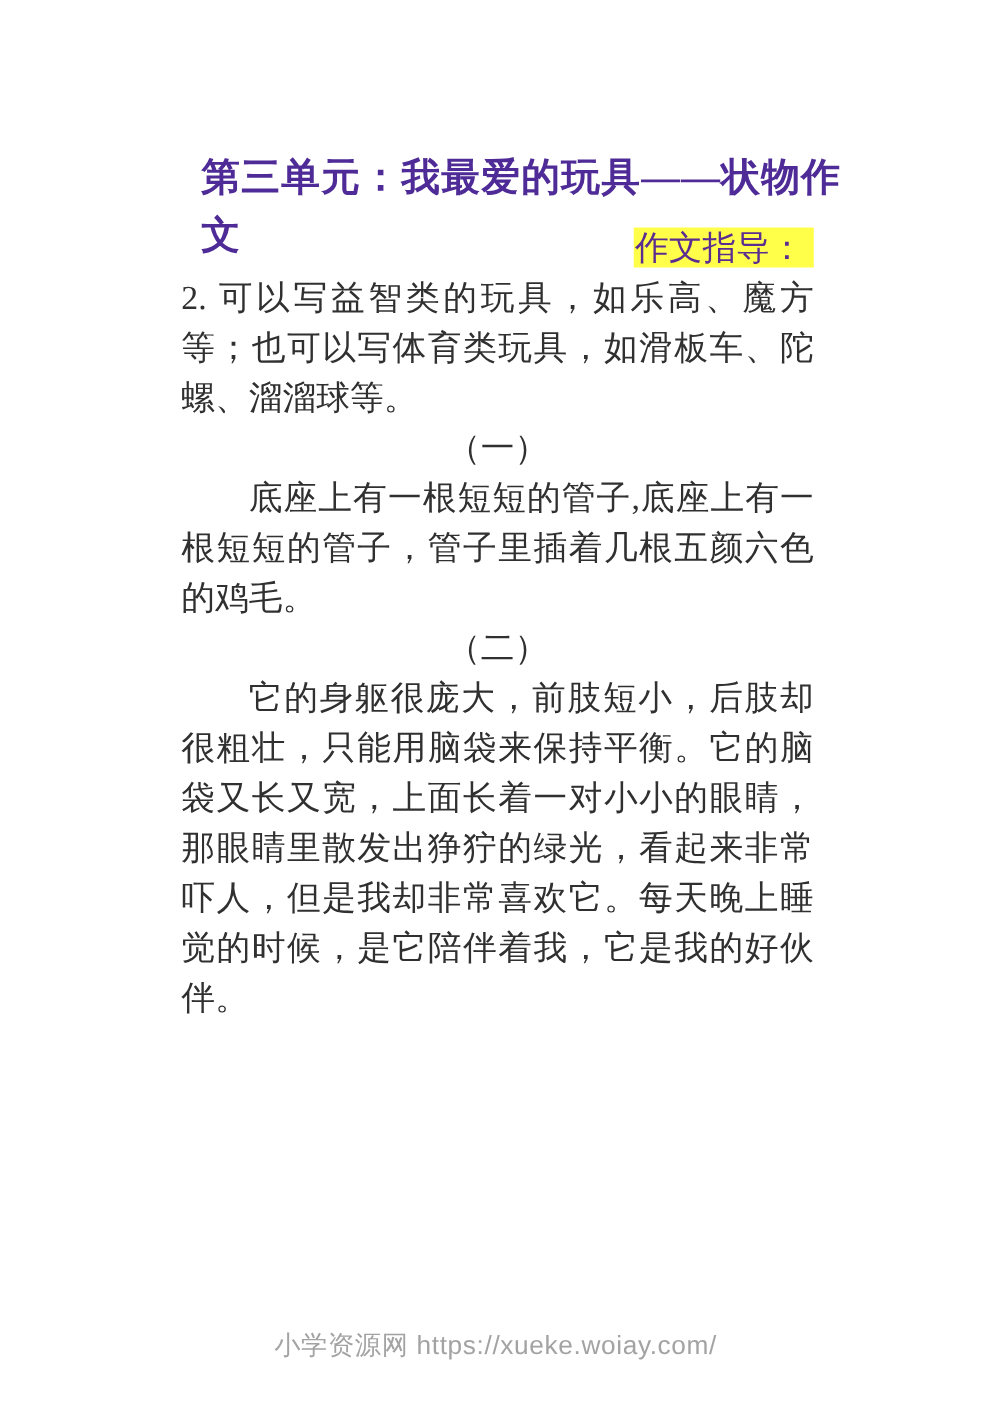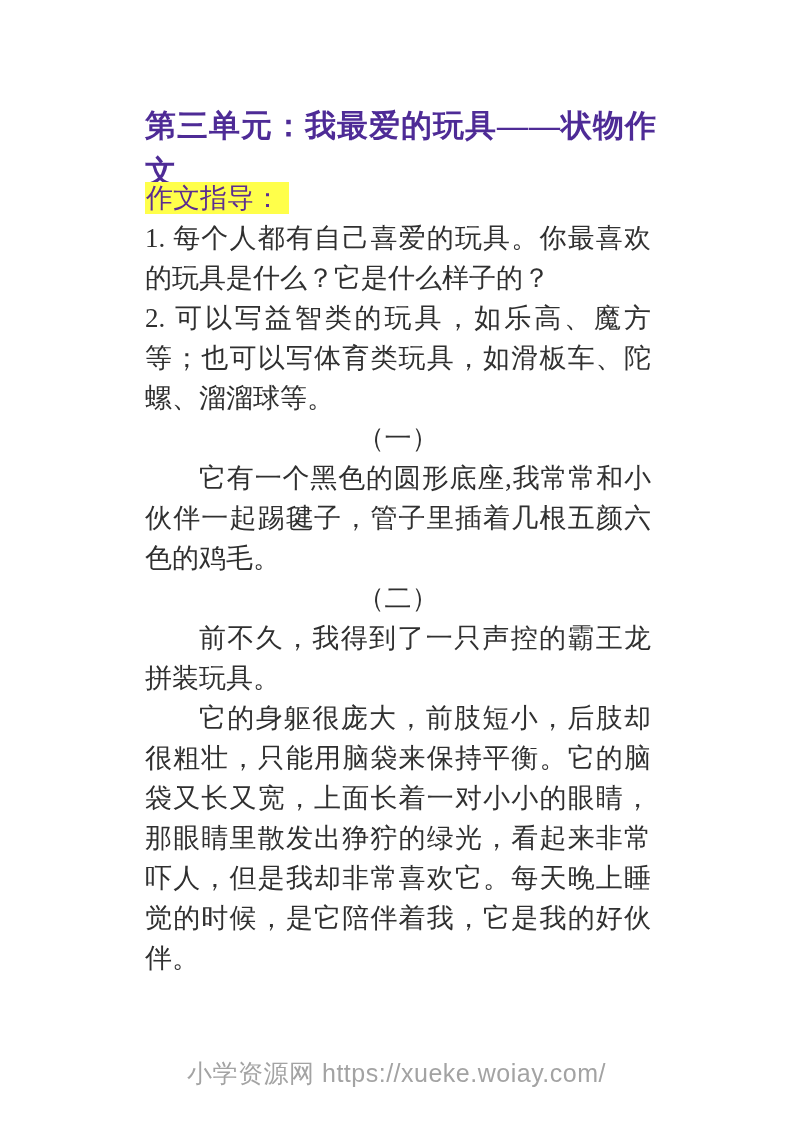--- a/index.html
+++ b/index.html
@@ -9,83 +9,81 @@
     height: 1122px;
     background: #ffffff;
     overflow: hidden;
     font-family: "Liberation Serif", "DejaVu Serif", serif;
   }
   .title {
     position: absolute;
     left: 145px;
     top: 103px;
     width: 520px;
-    margin: 0;
+    margin: 16px;
     font-size: 31px;
     line-height: 46px;
     font-weight: bold;
     color: #4e2b96;
     letter-spacing: 1px;
   }
   .content {
     position: absolute;
     left: 145px;
     top: 178px;
     width: 506px;
     font-size: 27px;
     line-height: 40px;
     color: #303030;
     text-align: justify;
   }
   .content p { margin: 0; }
-  .label-line { text-align: left; }
+  .label-line { text-align: right; }
   .hl {
     background: #ffff4a;
     color: #5b2d91;
     padding: 1px 8px 1px 1px;
   }
   .center { text-align: center; }
   .indent { text-indent: 2em; }
   .footer {
     position: absolute;
     left: 0;
     right: 0;
     bottom: 32px;
     text-align: center;
-    font-size: 25px;
+    font-size: 21px;
     color: #a3a3a3;
     font-family: "Liberation Sans", "DejaVu Sans", sans-serif;
     letter-spacing: 0.5px;
   }
 </style>
 </head>
 <body>
 
 <div class="page">
 
   <h1 class="title">第三单元：我最爱的玩具——状物作文</h1>
 
   <div class="content">
 
     <p class="label-line"><span class="hl">作文指导：</span></p>
 
-    <p>1. 每个人都有自己喜爱的玩具。你最喜欢的玩具是什么？它是什么样子的？</p>
 
     <p>2. 可以写益智类的玩具，如乐高、魔方等；也可以写体育类玩具，如滑板车、陀螺、溜溜球等。</p>
 
 
     <p class="center">（一）</p>
 
 
-    <p class="indent">它有一个黑色的圆形底座,我常常和小伙伴一起踢毽子，管子里插着几根五颜六色的鸡毛。</p>
+    <p class="indent">底座上有一根短短的管子,底座上有一根短短的管子，管子里插着几根五颜六色的鸡毛。</p>
 
 
     <p class="center">（二）</p>
 
-    <p class="indent">前不久，我得到了一只声控的霸王龙拼装玩具。</p>
 
     <p class="indent">它的身躯很庞大，前肢短小，后肢却很粗壮，只能用脑袋来保持平衡。它的脑袋又长又宽，上面长着一对小小的眼睛，那眼睛里散发出狰狞的绿光，看起来非常吓人，但是我却非常喜欢它。每天晚上睡觉的时候，是它陪伴着我，它是我的好伙伴。</p>
 
   </div>
 
   <div class="footer">小学资源网 https://xueke.woiay.com/</div>
 
 </div>
 
 </body></html>

